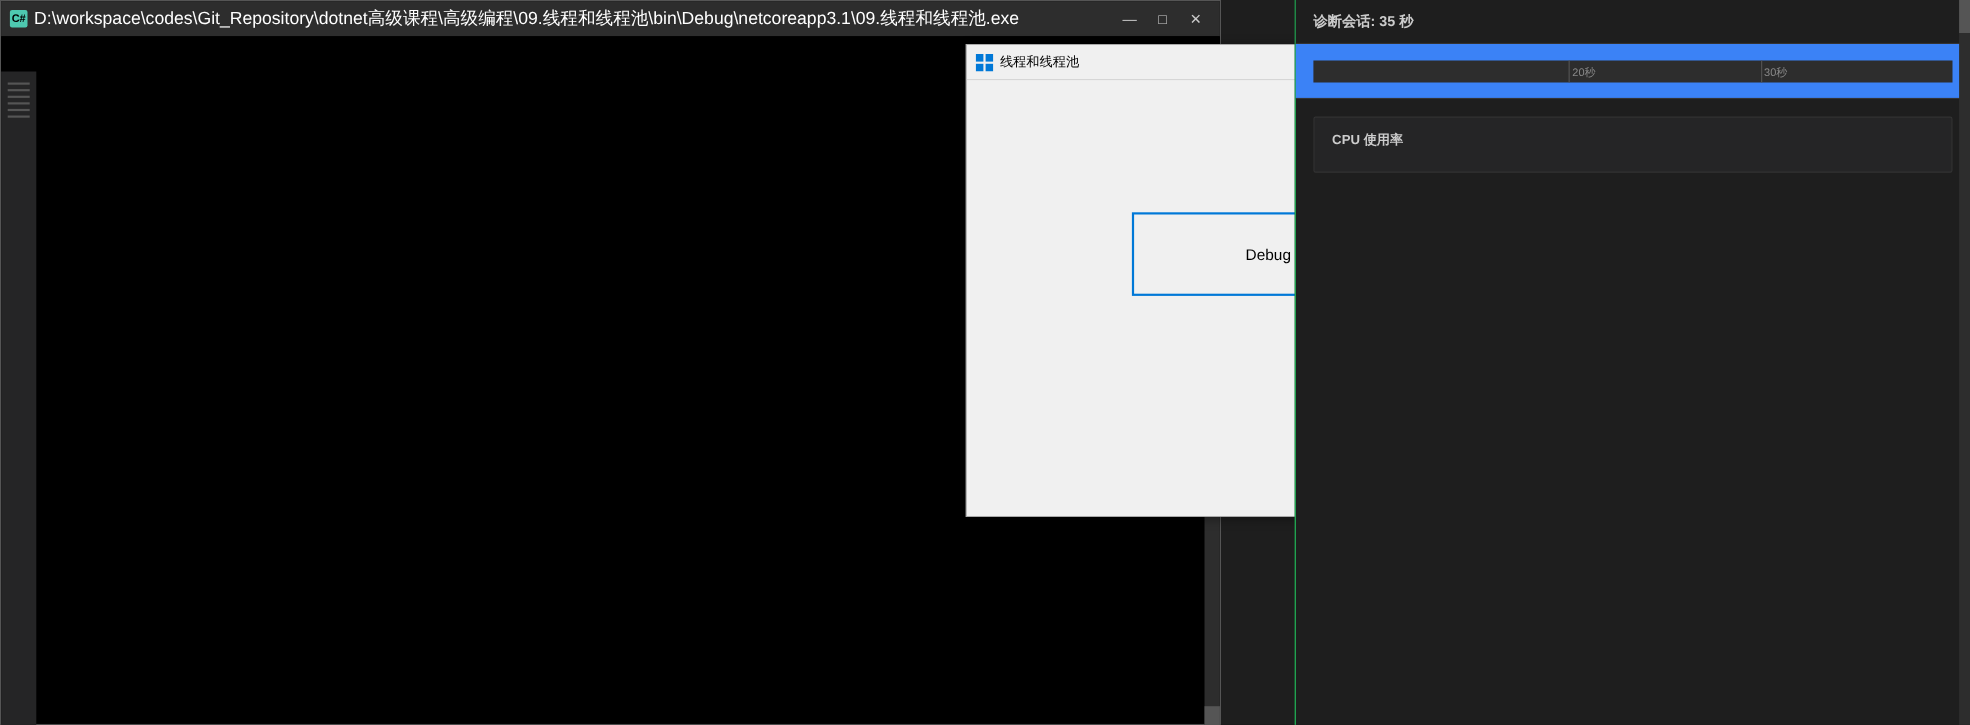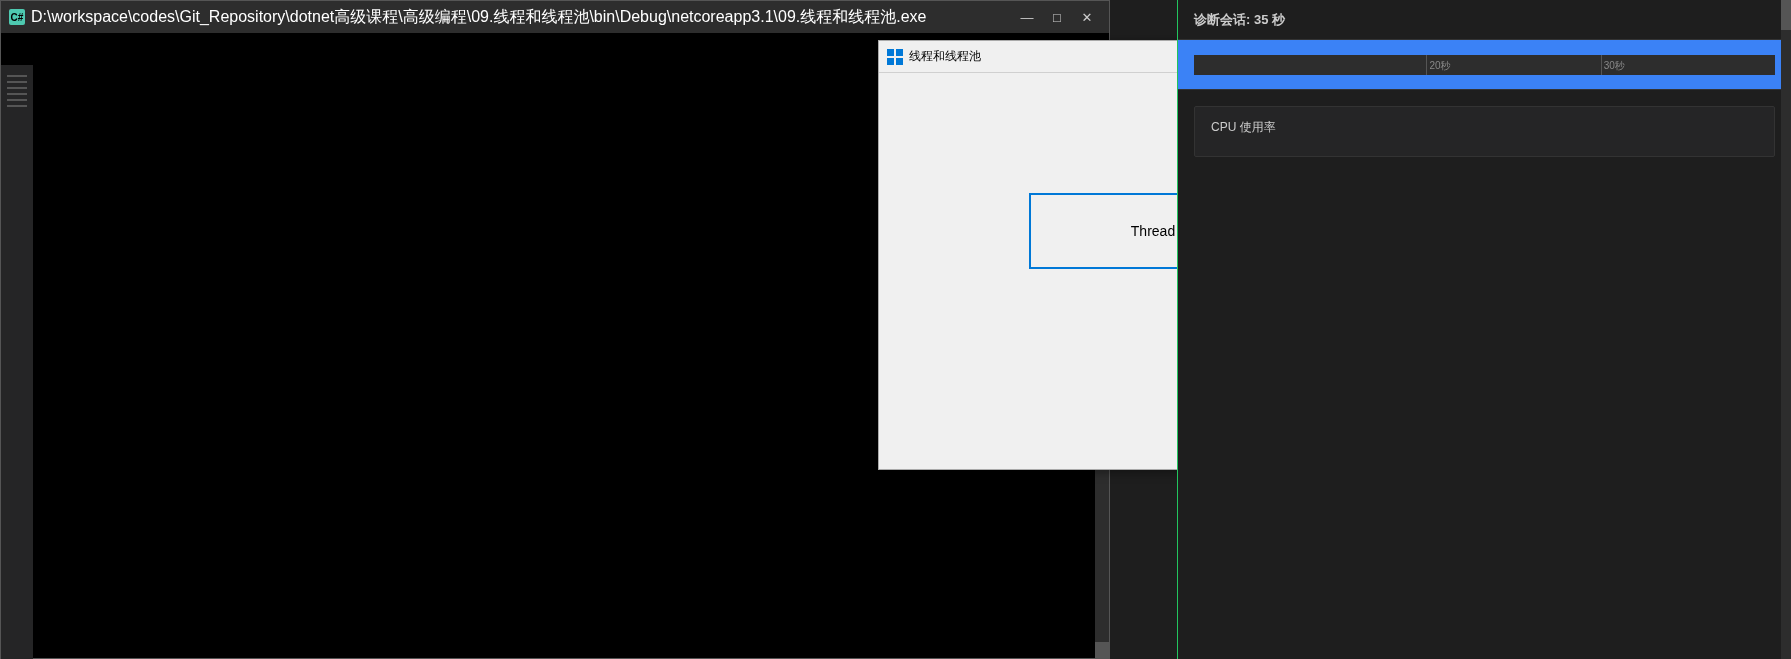--- a/index.html
+++ b/index.html
@@ -281,21 +281,21 @@
       background: #252526;
       border: 1px solid #333;
       border-radius: 2px;
       padding: 12px 16px;
     }
 
     .section-title {
       color: #ccc;
       font-size: 12px;
       margin-bottom: 8px;
-      font-weight: 400;
+      font-weight: 700;
     }
 
     .radio-option {
       display: flex;
       align-items: center;
       gap: 6px;
       cursor: pointer;
     }
 
     .radio-circle {
@@ -380,21 +380,21 @@
       </svg>
     </div>
     <span class="winforms-title">线程和线程池</span>
     <div class="winforms-controls">
       <button class="winforms-btn">—</button>
       <button class="winforms-btn">□</button>
       <button class="winforms-btn close-btn">✕</button>
     </div>
   </div>
   <div class="winforms-body">
-    <button class="thread-button">Thread</button>
+    <button class="thread-button">Debug</button>
   </div>
 </div>
 
 <div class="right-panel">
   <div class="right-panel-header">
     <span class="right-panel-timer">诊断会话: 35 秒</span>
   </div>
 
   <div class="timeline-area">
     <div class="timeline-bar">

